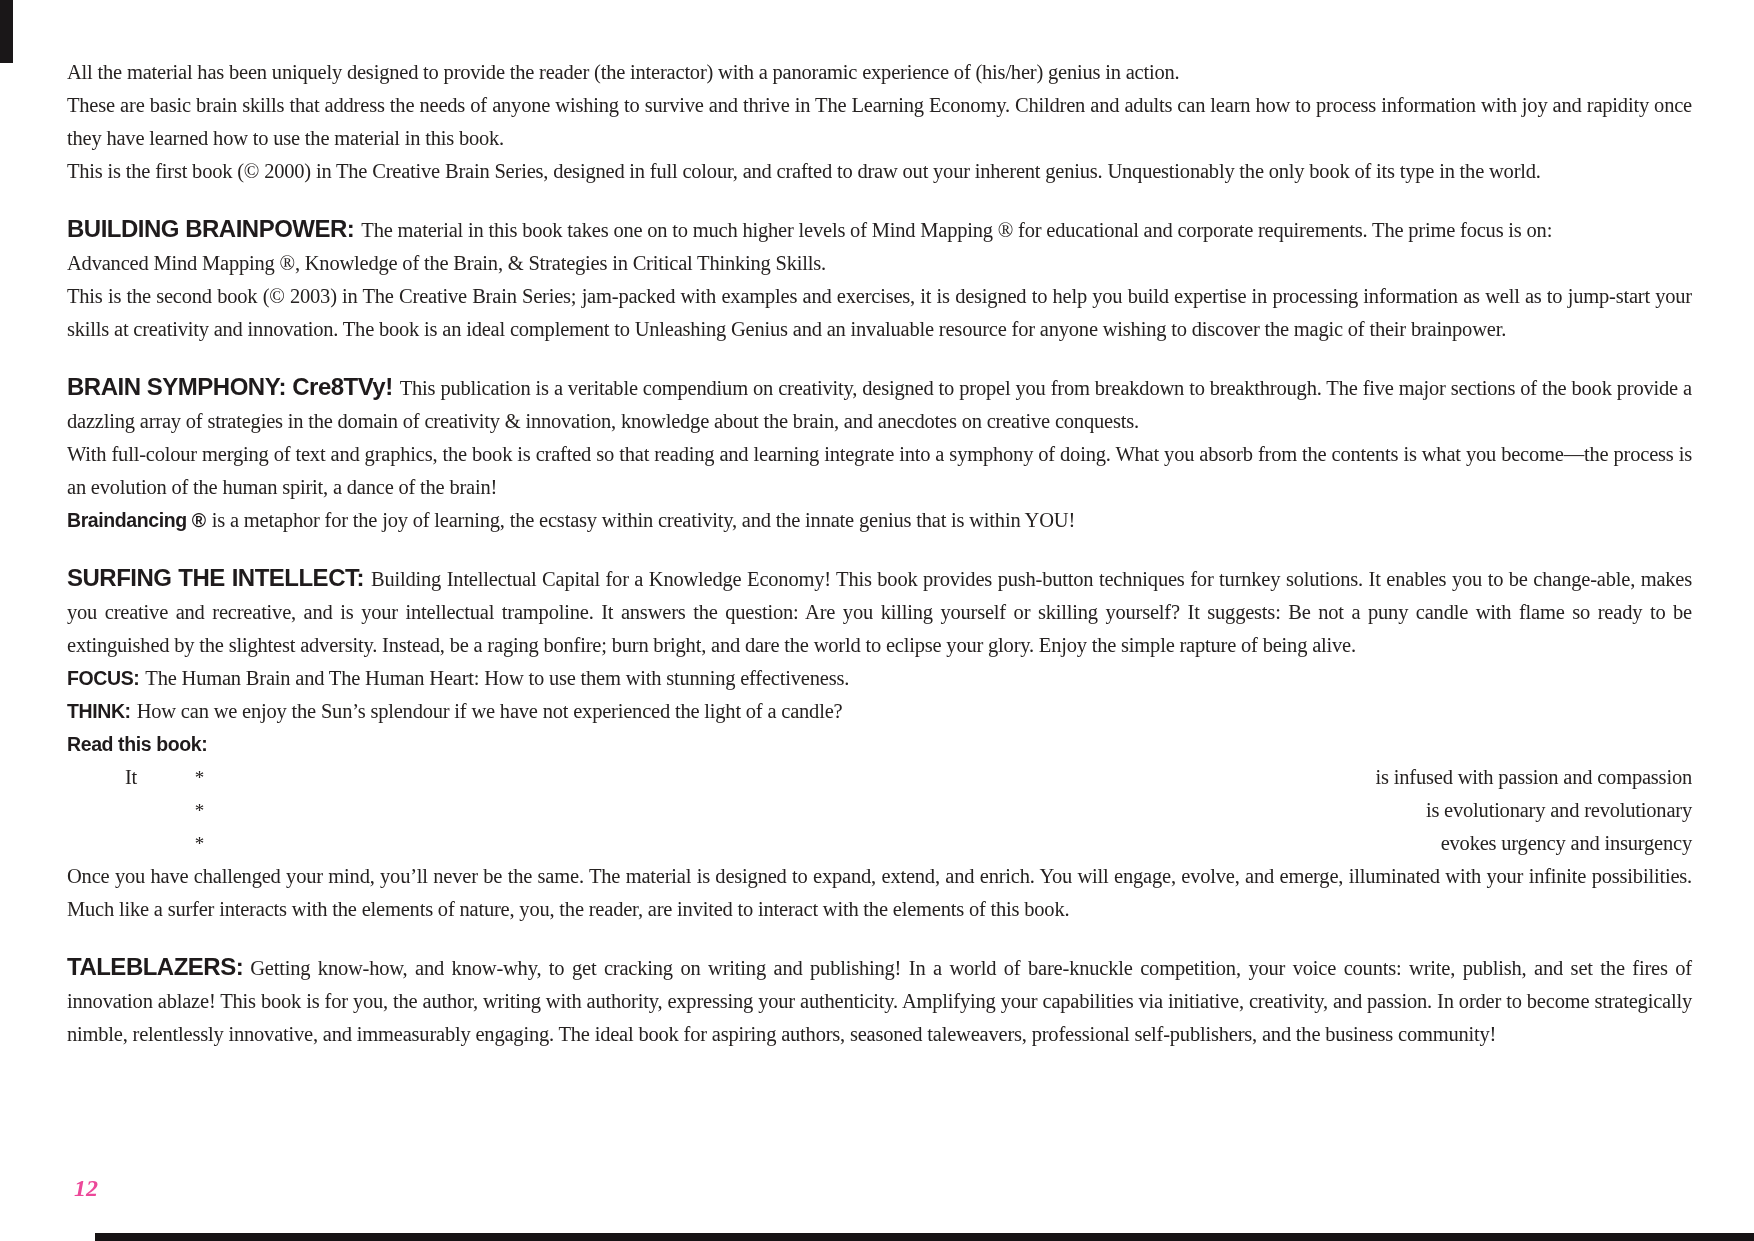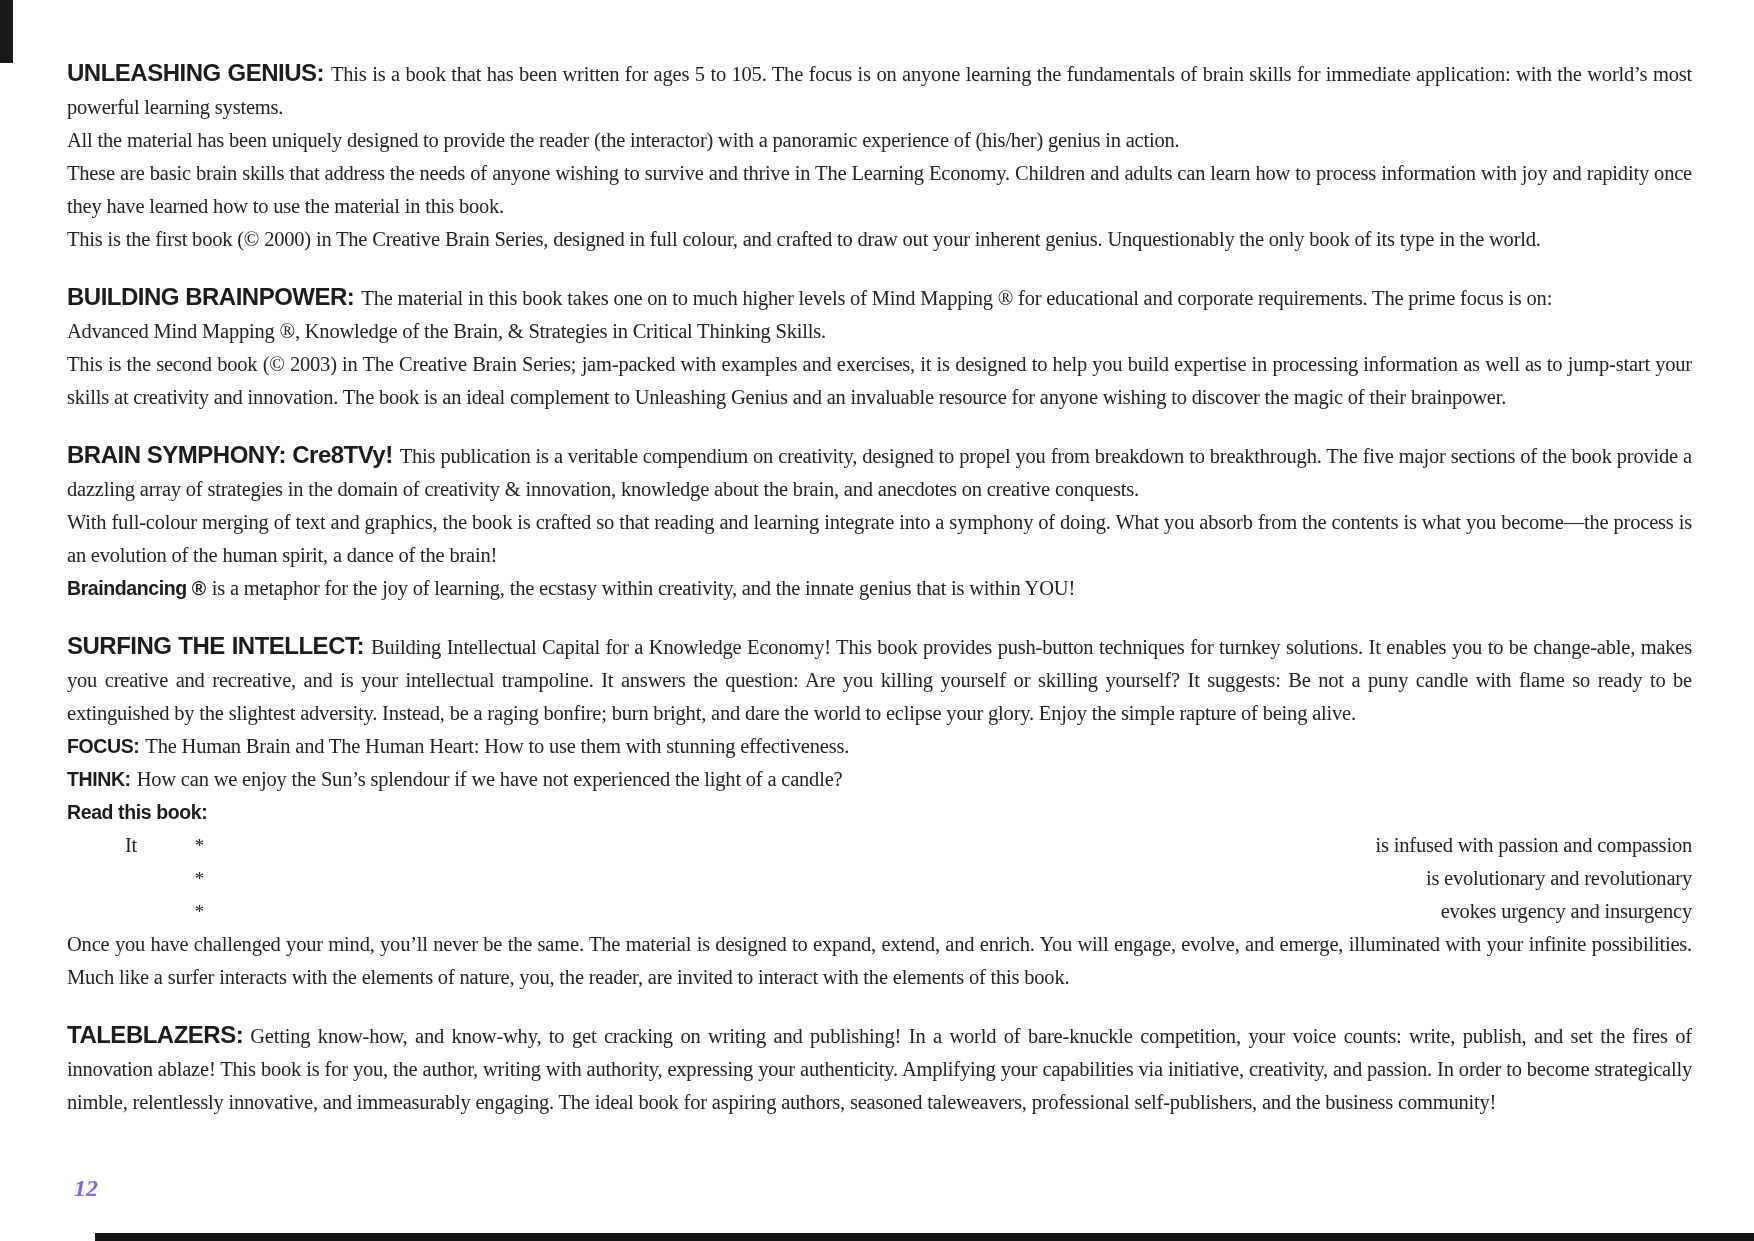--- a/index.html
+++ b/index.html
@@ -59,34 +59,33 @@
   }
   .bullet-marker { font-size: 19px; }
   .page-number {
     position: absolute;
     left: 74px;
     top: 1175px;
     font-family: "Liberation Serif", "DejaVu Serif", serif;
     font-weight: 700;
     font-style: italic;
     font-size: 24px;
-    color: #8b5cf6;
+    color: #ec4899;
   }
 </style>
 </head>
 <body>
 
 <div class="page">
 
   <div class="scan-mark-top-left"></div>
 
   <main class="content">
 
     <section class="section">
-      <p class="para"><span class="heading">UNLEASHING GENIUS:</span><span>This is a book that has been written for ages 5 to 105. The focus is on anyone learning the fundamentals of brain skills for immediate application: with the world’s most powerful learning systems.</span></p>
       <p class="para">All the material has been uniquely designed to provide the reader (the interactor) with a panoramic experience of (his/her) genius in action.</p>
       <p class="para">These are basic brain skills that address the needs of anyone wishing to survive and thrive in The Learning Economy. Children and adults can learn how to process information with joy and rapidity once they have learned how to use the material in this book.</p>
       <p class="para">This is the first book (© 2000) in The Creative Brain Series, designed in full colour, and crafted to draw out your inherent genius. Unquestionably the only book of its type in the world.</p>
     </section>
 
     <section class="section">
       <p class="para"><span class="heading">BUILDING BRAINPOWER:</span><span>The material in this book takes one on to much higher levels of Mind Mapping ® for educational and corporate requirements. The prime focus is on:</span></p>
       <p class="para">Advanced Mind Mapping ®, Knowledge of the Brain, &amp; Strategies in Critical Thinking Skills.</p>
       <p class="para">This is the second book (© 2003) in The Creative Brain Series; jam-packed with examples and exercises, it is designed to help you build expertise in processing information as well as to jump-start your skills at creativity and innovation. The book is an ideal complement to Unleashing Genius and an invaluable resource for anyone wishing to discover the magic of their brainpower.</p>
     </section>

